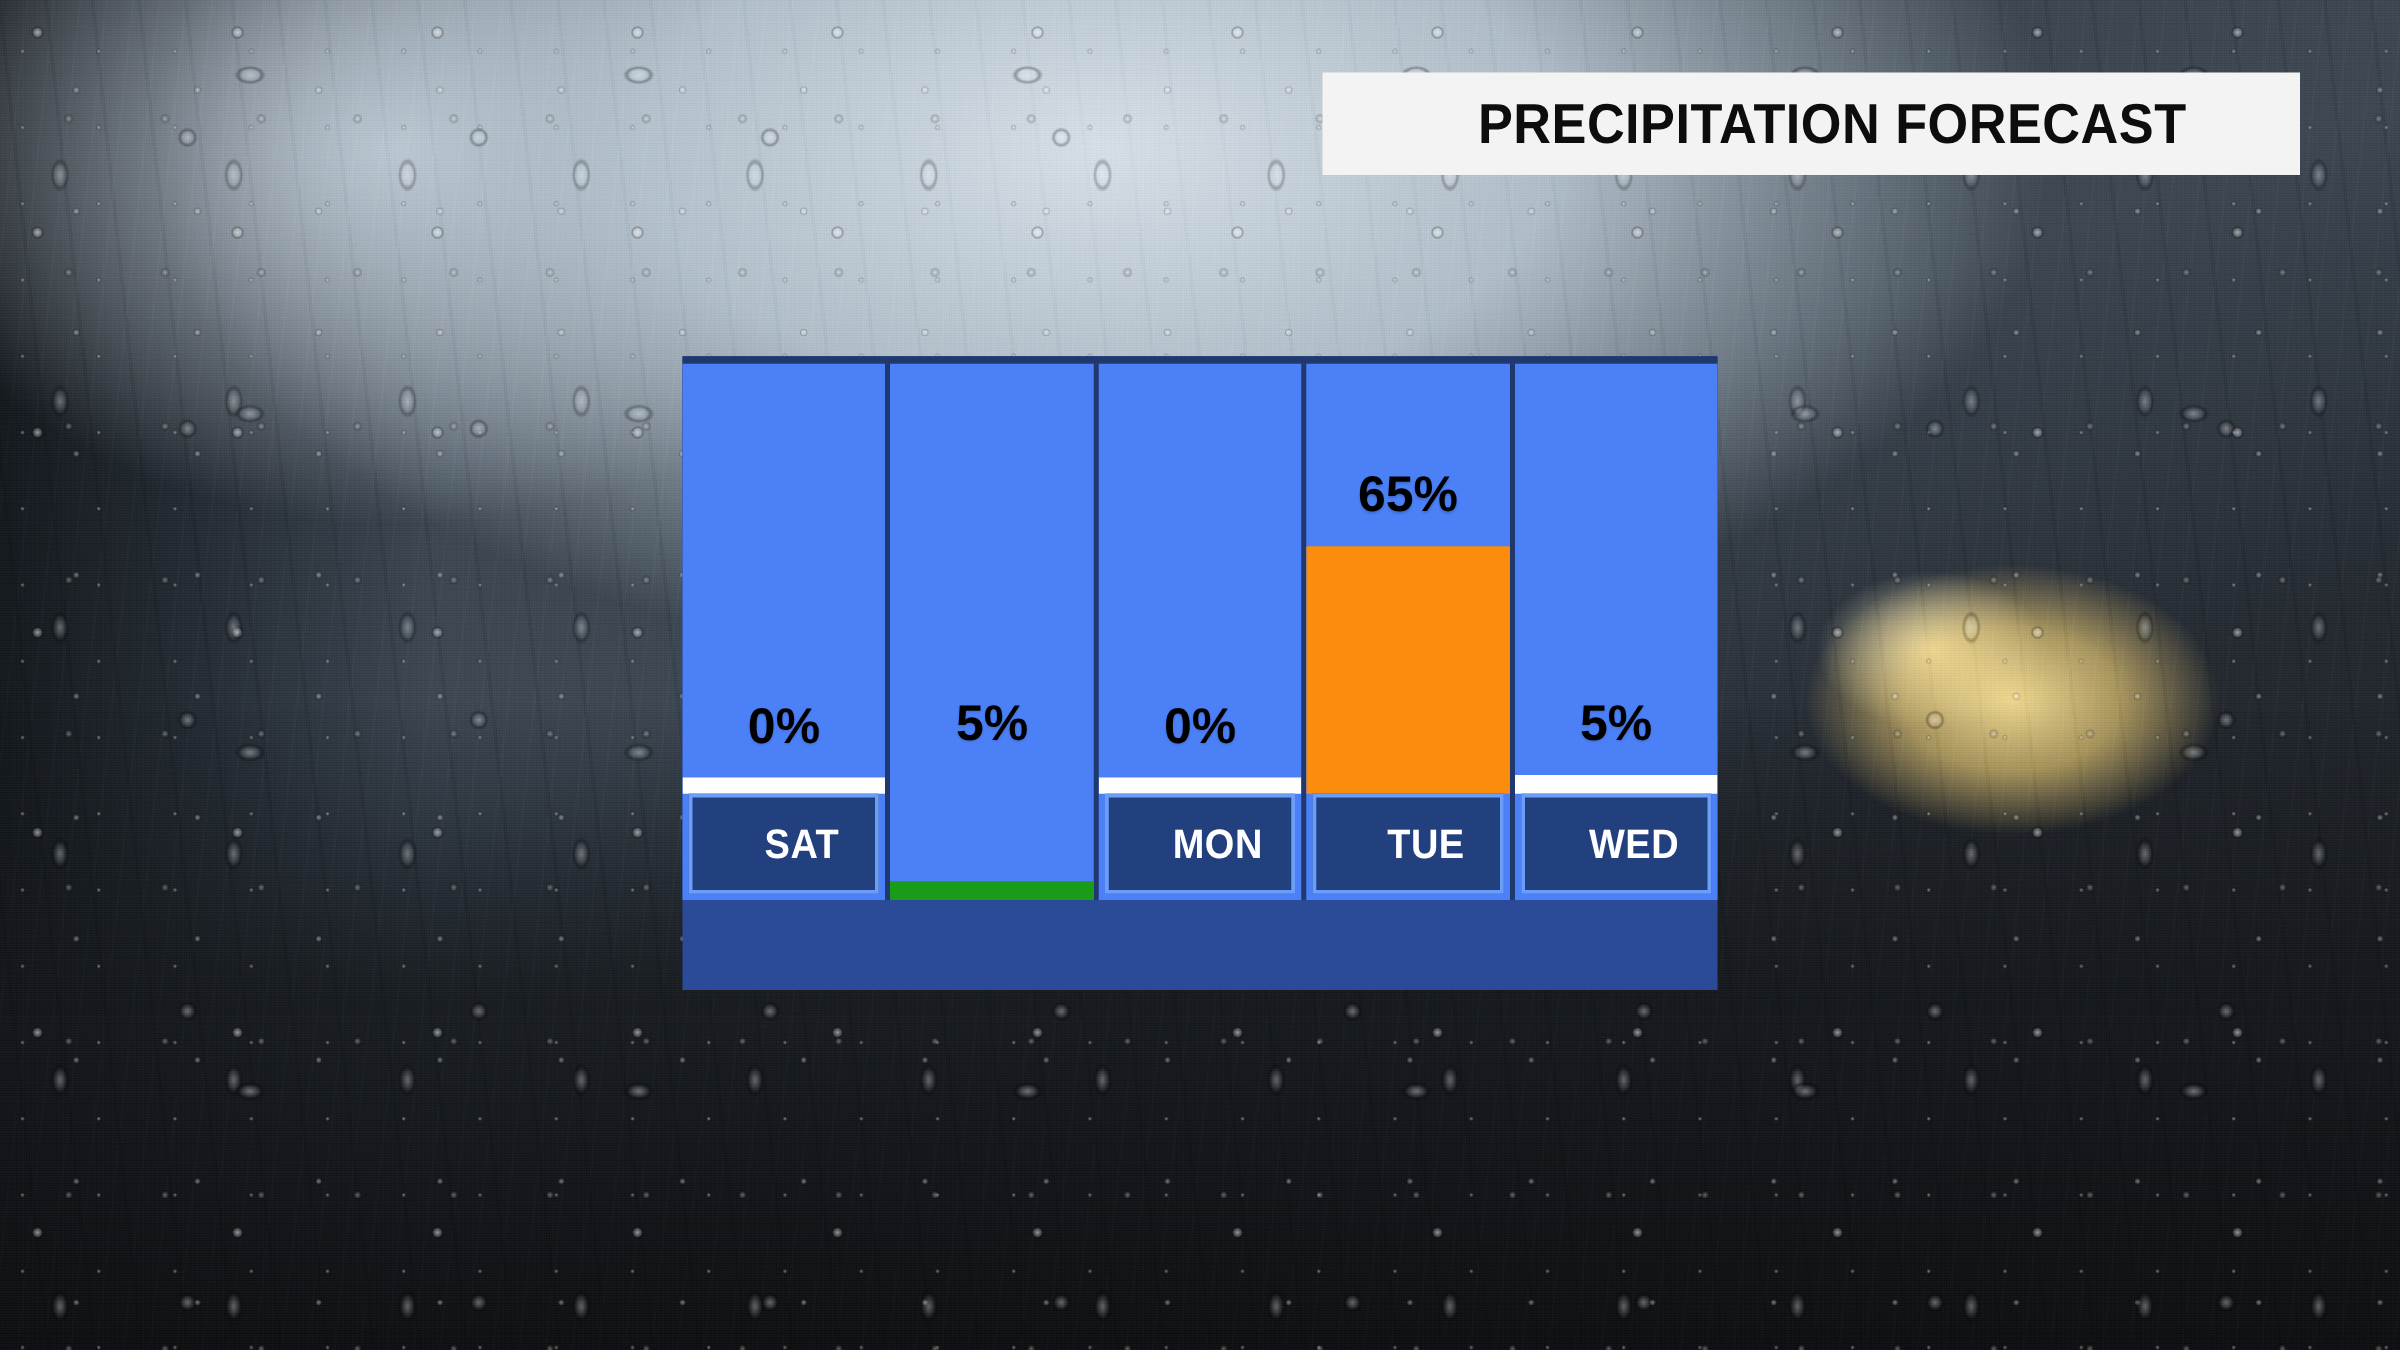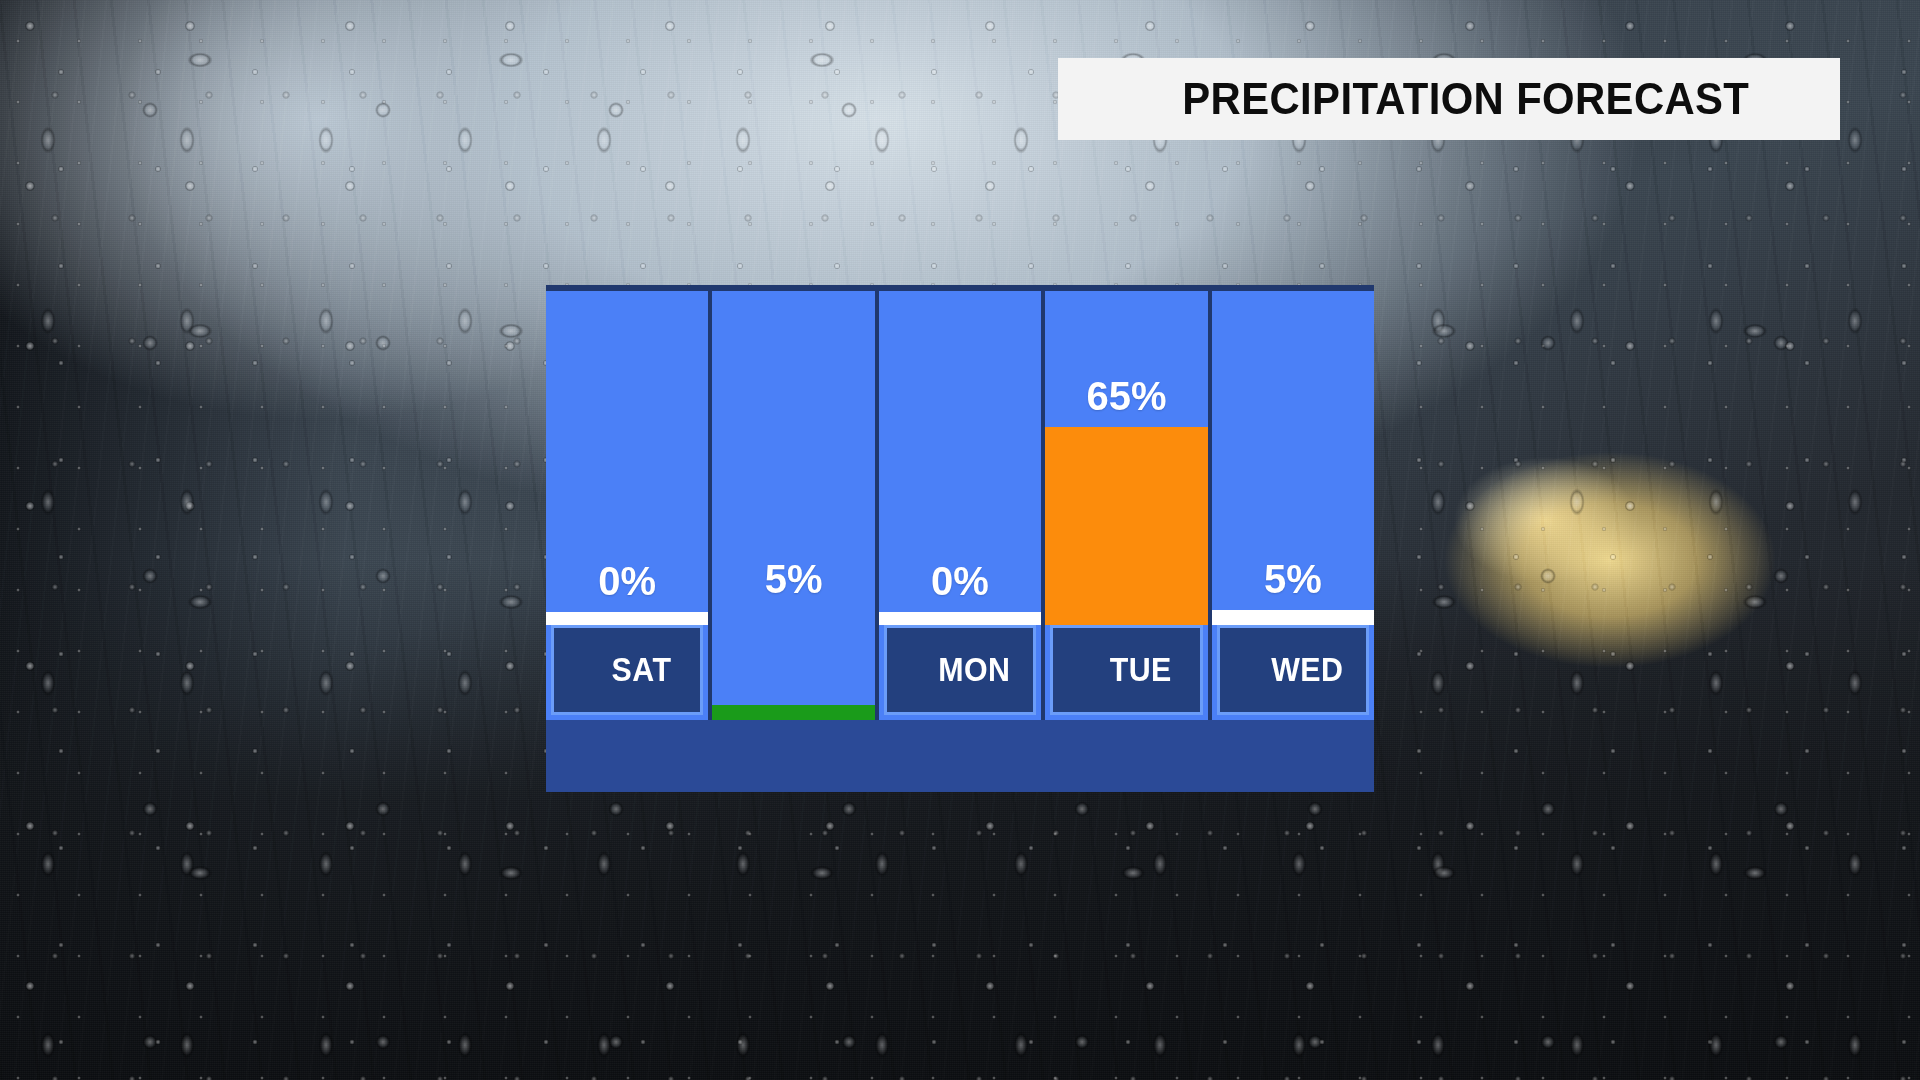--- a/index.html
+++ b/index.html
@@ -107,31 +107,31 @@
     flex:1 1 0; position:relative;
     background:#4b80f7;
     display:flex; flex-direction:column; justify-content:flex-end;
     overflow:hidden;
   }
 
   
   .value{
     position:absolute; left:0; right:0;
     text-align:center;
-    font-size:40px; font-weight:700; color:#ffffff;
+    font-size:40px; font-weight:700; color:#000000;
     line-height:1; white-space:nowrap;
     text-shadow:0 1px 2px rgba(0,0,0,.18);
   }
 
   
   .bar{ width:100%; }
 
   
   .daybox{
-    height:90px;
+    height:80px;
     margin:0 5px 5px 5px;
     background:#23407e;
     border:3px solid #6b9df9;
     display:flex; align-items:center; justify-content:center;padding-left:29px;
   }
   .dayname{
     font-size:33px; font-weight:700; color:#ffffff;
     letter-spacing:.5px;
     transform:scaleX(.92); transform-origin:center;
   }

